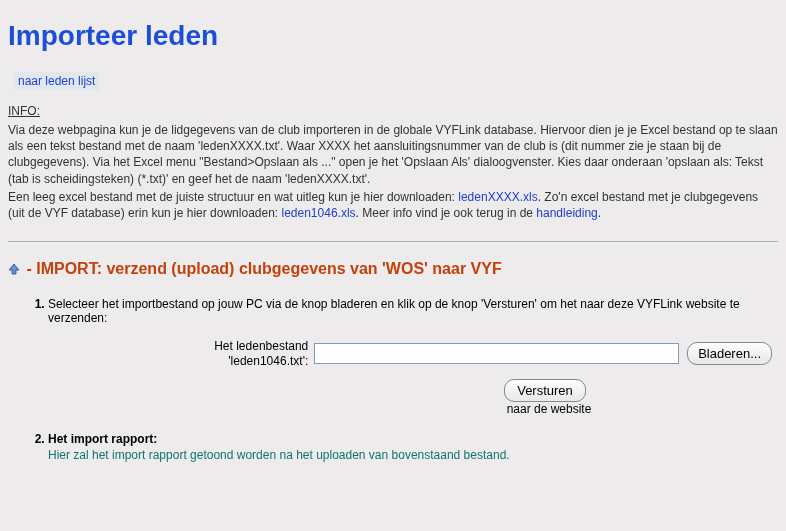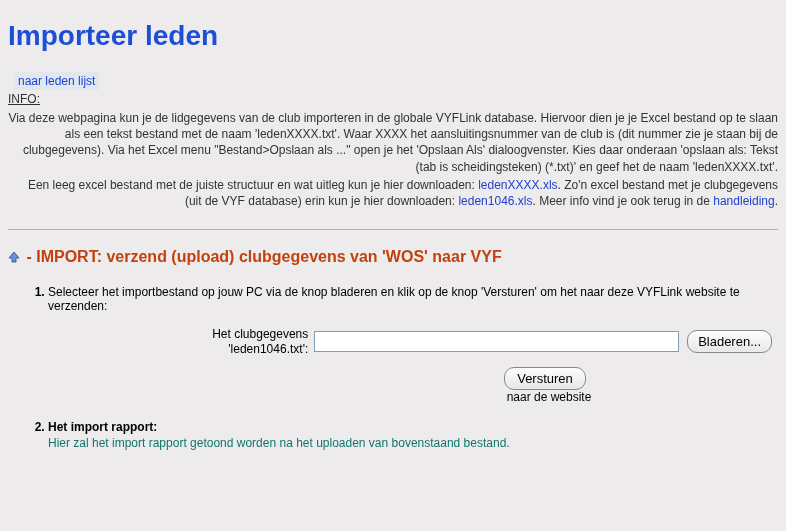--- a/index.html
+++ b/index.html
@@ -34,27 +34,26 @@
       background: #e0e7ef;
       color: #2040d0;
       padding: 2px 4px;
       display: inline-block;
       margin-left: 6px;
       margin-top: 16px;
       cursor: pointer;
     }
     .info-heading {
       text-decoration: underline;
-      margin-top: 2px;
+      margin-top: 14px;
       margin-bottom: 4px;
     }
     .info-paragraph {
       line-height: 1.35;
       margin: 0 0 2px 0;
-      text-align: right;
     }
     a.blue-link {
       color: #2040d0;
       text-decoration: none;
       cursor: pointer;
     }
     hr.sep {
       border: none;
       border-top: 1px solid #b0b0b0;
       margin-top: 20px;
@@ -161,21 +160,21 @@
       <path d="M6 1 L11 7 L8 7 L8 11 L4 11 L4 7 L1 7 Z" fill="#6a8fd6" stroke="#2a4aa0" stroke-width="0.8"></path>
     </svg>
   </span><span> - IMPORT: verzend (upload) clubgegevens van 'WOS' naar VYF</span>
 </div>
 
 <ol class="steps">
   <li>
     <div class="step-body">Selecteer het importbestand op jouw PC via de knop bladeren en klik op de knop 'Versturen' om het naar deze VYFLink website te verzenden:</div>
     <div class="form-row">
       <div class="form-label">
-        <span>Het clubgegevens</span><br>
+        <span>Het ledenbestand</span><br>
         <span>'leden1046.txt':</span>
       </div>
       <input class="file-input" type="text" style="">
       <button class="btn btn-browse">Bladeren...</button>
     </div>
     <div class="submit-row">
       <button class="btn">Versturen</button>
       <span class="submit-suffix">naar de website</span>
     </div>
   </li>

